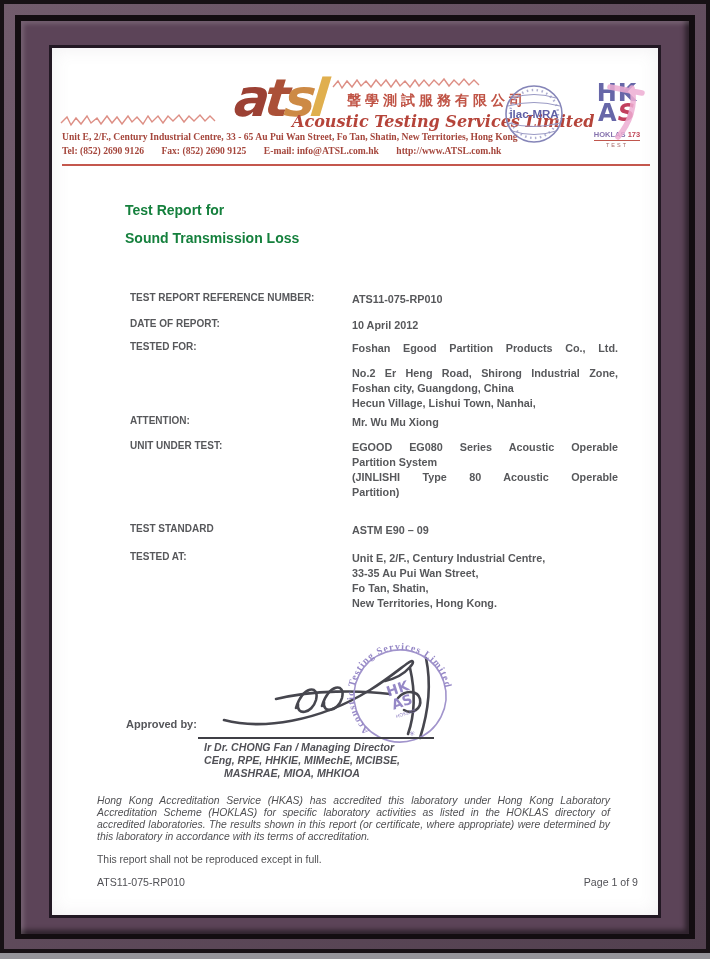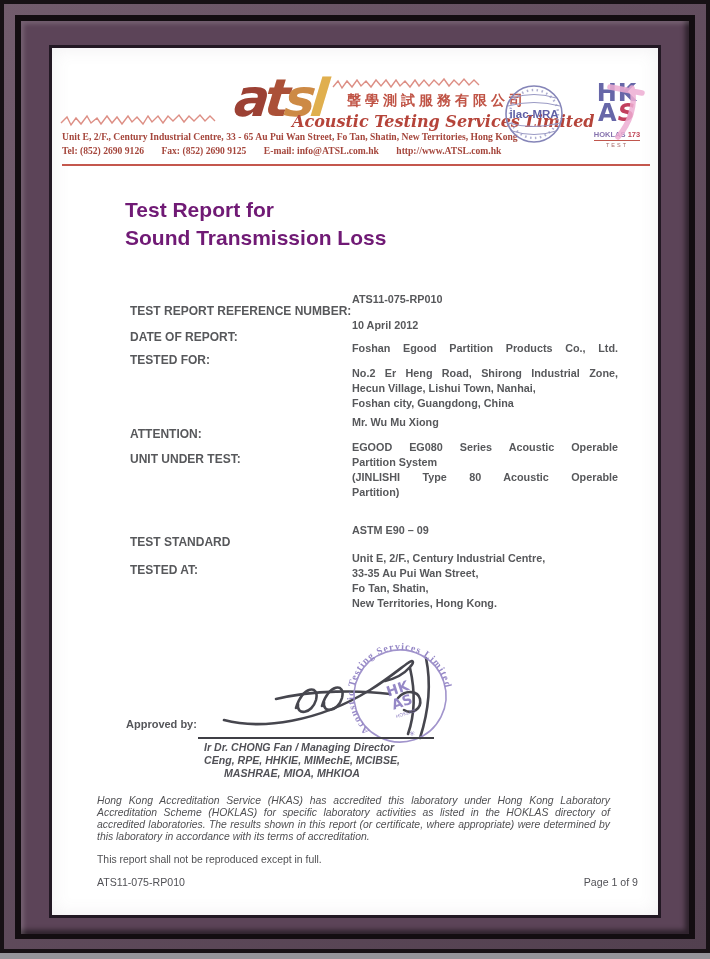--- a/index.html
+++ b/index.html
@@ -39,25 +39,25 @@
   .hkas { position:absolute; left:522px; top:35px; width:86px; height:78px; text-align:center; }
   .hkas-letters { font-family:"DejaVu Sans",sans-serif; font-weight:900; font-size:24px;
     line-height:20px; color:#6767a8; letter-spacing:1px; }
   .hkas-s { color:#c23f5e; font-style:italic; }
   .hkas-overlay { position:absolute; left:28px; top:-4px; }
   .hoklas-line { margin-top:5px; font-size:7.5px; font-weight:bold; color:#8673ae;
     border-bottom:1.5px solid #c0564d; display:inline-block; padding-bottom:1px; }
   .hoklas-line .num { color:#c0485a; }
   .hkas-test { font-size:5.5px; letter-spacing:2px; color:#a86868; margin-top:1px; }
   
-  .title { position:absolute; left:73px; top:148px; font-size:21px; font-weight:bold;
-    line-height:28px; color:#701a75; }
+  .title { position:absolute; left:73px; top:148px; font-size:14px; font-weight:bold;
+    line-height:28px; color:#15803d; }
   
   .frow { position:absolute; left:78px; width:500px; }
-  .flabel { position:absolute; left:0; top:0; font-size:12px; font-weight:bold; color:#57585b; white-space:nowrap;margin-top:12px; }
+  .flabel { position:absolute; left:0; top:0; font-size:10px; font-weight:bold; color:#57585b; white-space:nowrap; }
   .fvalue { position:absolute; left:222px; top:0; width:266px; font-size:10.8px; font-weight:bold;
     color:#57585b; line-height:15px; }
   .jline { text-align:justify; text-align-last:justify; }
   
   .approved { position:absolute; left:74px; top:670px; font-size:11px; font-weight:bold; color:#55565a; }
   .sig-line { position:absolute; left:146px; top:689px; width:236px; height:1.6px; background:#3f3f45; }
   .sig-svg { position:absolute; left:166px; top:604px; }
   .stamp { position:absolute; left:291px; top:591px; opacity:.92; }
   .sig-name { position:absolute; left:152px; font-size:10.6px; font-weight:600; color:#515157; white-space:nowrap;font-style:italic; }
   .sn1{ top:693px; } .sn2{ top:706px; } .sn3{ top:719px;padding-left:20px; }
@@ -139,22 +139,22 @@
     <div class="frow" style="top:293px">
       <div class="flabel">TESTED FOR:</div>
       <div class="fvalue">
           <div class="jline">Foshan Egood Partition Products Co., Ltd.</div>
         </div>
     </div>
     <div class="frow" style="top:318px">
       <div class="flabel"></div>
       <div class="fvalue">
         <div class="jline">No.2 Er Heng Road, Shirong Industrial Zone,</div>
+        <div>Foshan city, Guangdong, China</div>
         <div>Hecun Village, Lishui Town, Nanhai,</div>
-        <div>Foshan city, Guangdong, China</div>
       </div>
     </div>
     <div class="frow" style="top:367px">
       <div class="flabel">ATTENTION:</div>
       <div class="fvalue">
           <div>Mr. Wu Mu Xiong</div>
         </div>
     </div>
     <div class="frow" style="top:392px">
       <div class="flabel">UNIT UNDER TEST:</div>

